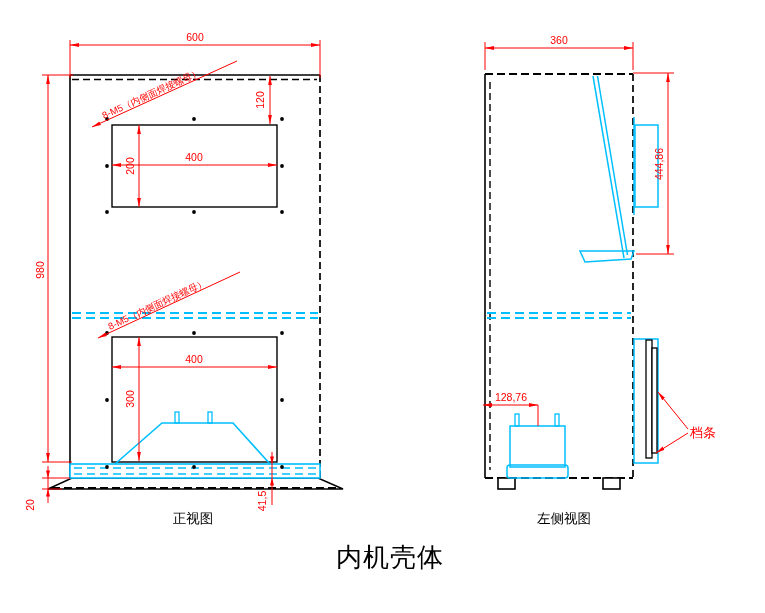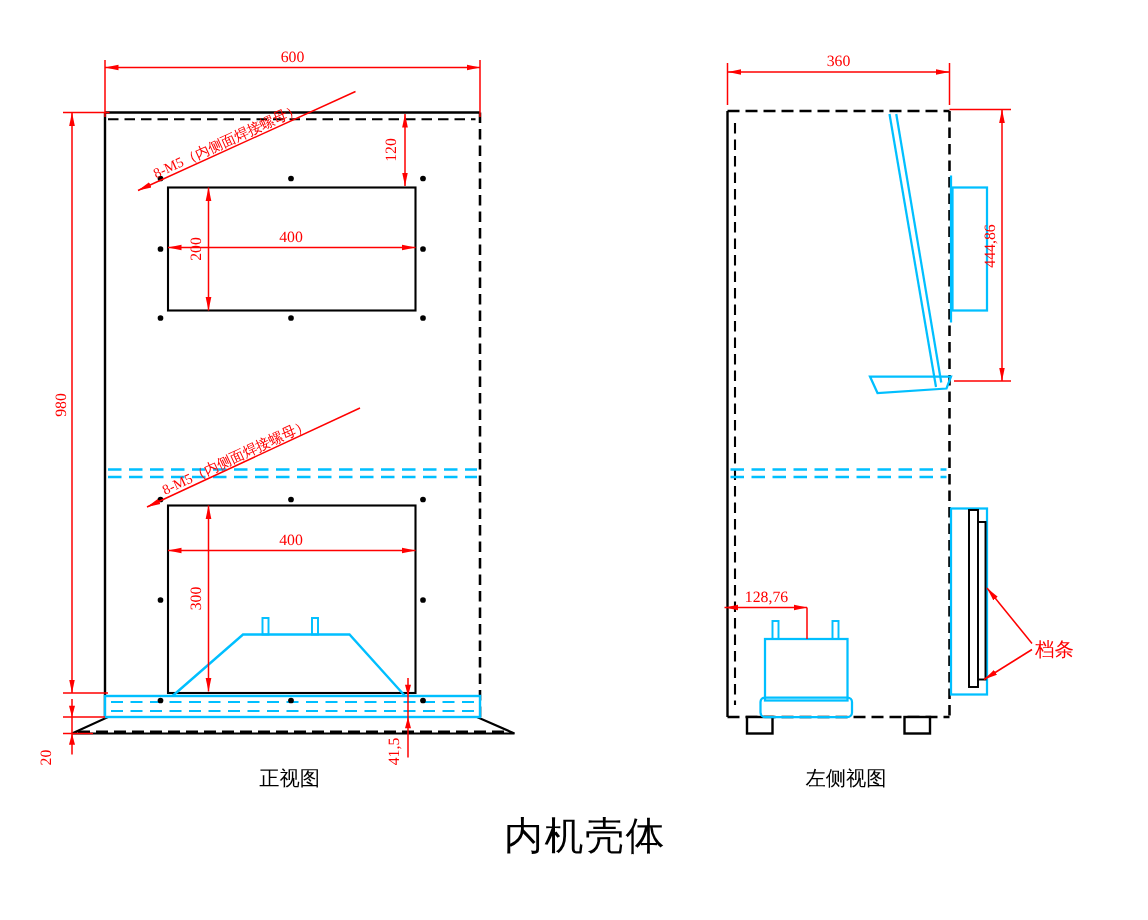--- a/index.html
+++ b/index.html
@@ -1,18 +1,18 @@
 <!DOCTYPE html>
 <html><head>
 <meta charset="utf-8">
 <style>
   html,body{margin:0;padding:0;background:#ffffff;}
   #stage{
     position:relative;width:765px;height:613px;background:#ffffff;overflow:hidden;
-    font-family:Liberation Serif, serif;
+    font-family:Liberation Sans, sans-serif;
   }
   svg{position:absolute;left:0;top:0;}
   .dimtxt{font-size:10.5px;fill:#ff0000;}
   .leadertxt{font-size:9.5px;fill:#ff0000;}
   .strip-label{font-size:13px;fill:#ff0000;}
   .viewlabel{font-size:13.5px;fill:#000000;}
   .drawtitle{font-size:26px;fill:#000000;letter-spacing:1px;}
   text{user-select:none;}
 </style>
 </head>

